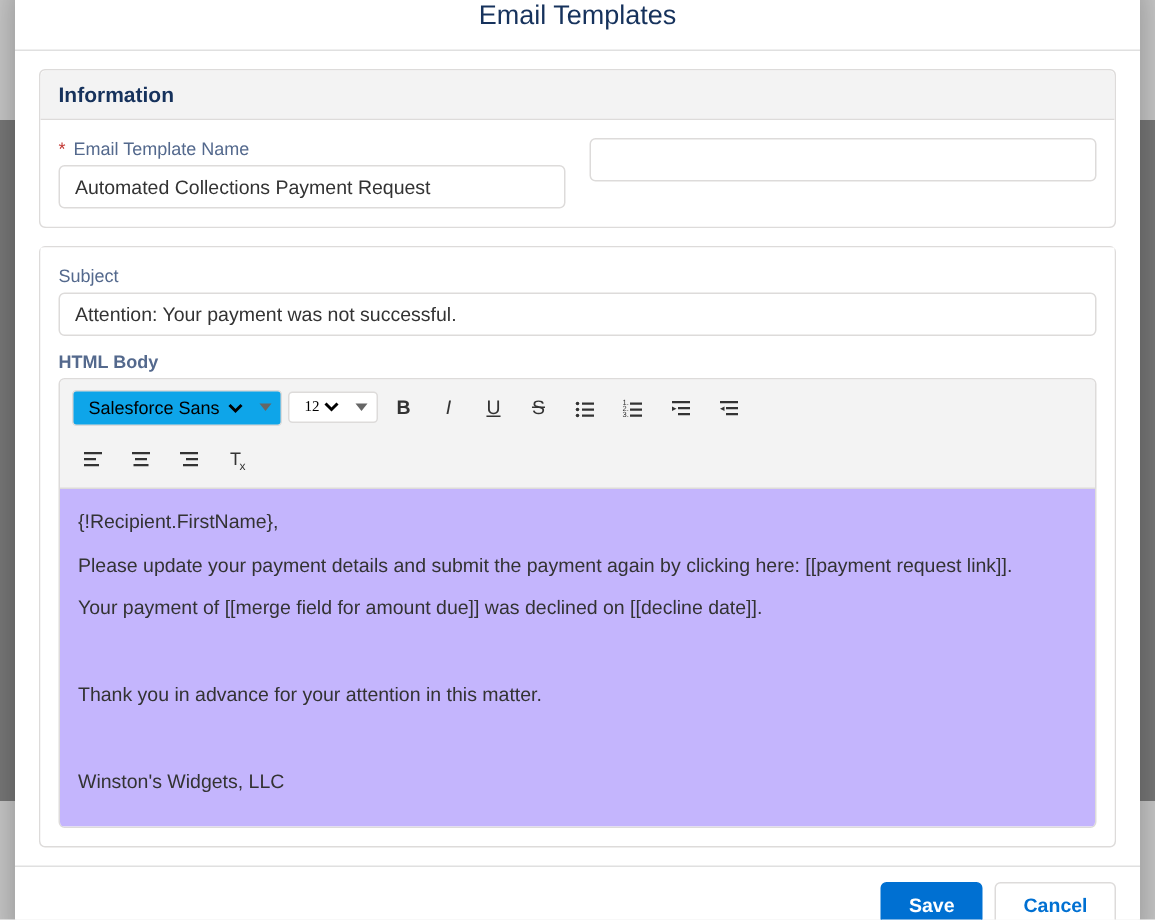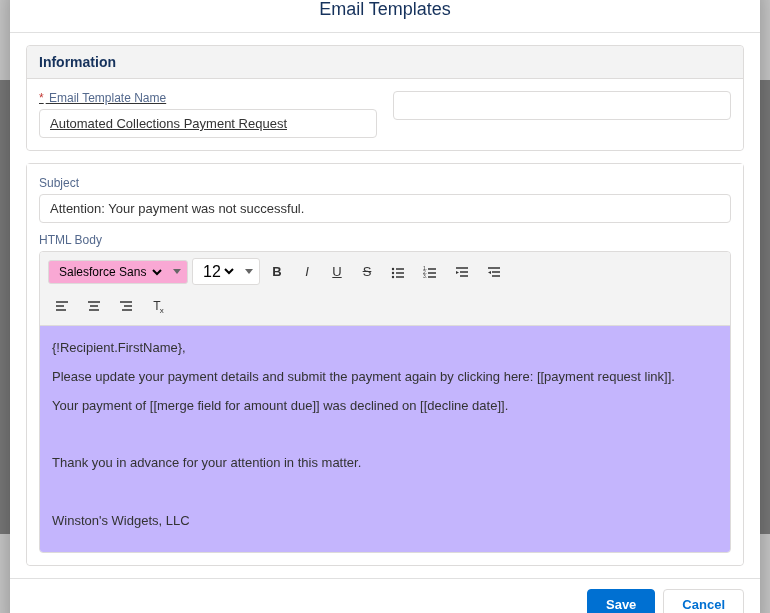--- a/index.html
+++ b/index.html
@@ -67,21 +67,20 @@
       border-radius: 0 0 4px 4px;
     }
     .form-row {
       display: flex;
       gap: 16px;
     }
     .form-group {
       display: flex;
       flex-direction: column;
       flex: 1;
-      text-decoration: underline;
     }
     .form-group label {
       font-size: 12px;
       color: #54698d;
       margin-bottom: 4px;
     }
     .form-group label .required {
       color: #c23934;
       margin-right: 2px;
     }
@@ -107,20 +106,21 @@
       font-size: 13px;
       color: #333;
       outline: none;
     }
     .html-body-label {
       font-size: 12px;
       color: #54698d;
       margin-bottom: 4px;
       display: block;
       margin-top: 10px;
+      font-weight: bold;
     }
     .editor-container {
       border: 1px solid #dddbda;
       border-radius: 4px;
       overflow: hidden;
     }
     .toolbar {
       background: #f3f3f3;
       border-bottom: 1px solid #dddbda;
       padding: 6px 8px;
@@ -133,21 +133,21 @@
       display: flex;
       align-items: center;
       gap: 4px;
       width: 100%;
     }
     .font-select {
       border: 1px solid #dddbda;
       border-radius: 3px;
       padding: 3px 6px;
       font-size: 12px;
-      background: #f9a8d4;
+      background: #0ea5e9;
       cursor: pointer;
       display: flex;
       align-items: center;
       gap: 4px;
       min-width: 140px;
     }
     .font-select select {
       border: none;
       background: transparent;
       font-size: 12px;
@@ -162,23 +162,24 @@
       background: #fff;
       cursor: pointer;
       display: flex;
       align-items: center;
       gap: 4px;
       min-width: 60px;
     }
     .size-select select {
       border: none;
       background: transparent;
-      font-size: 16px;
+      font-size: 10px;
       outline: none;
       flex: 1;
+      font-family: Liberation Serif, serif;
     }
     .toolbar-btn {
       border: 1px solid transparent;
       background: transparent;
       border-radius: 3px;
       padding: 3px 6px;
       cursor: pointer;
       font-size: 13px;
       color: #333;
       display: flex;

